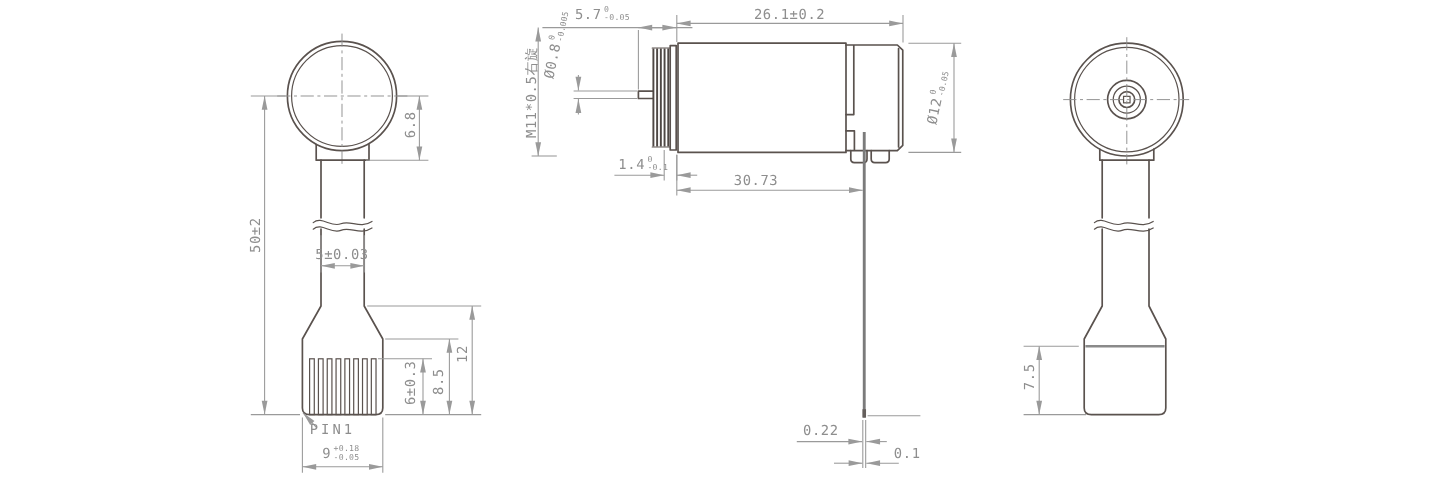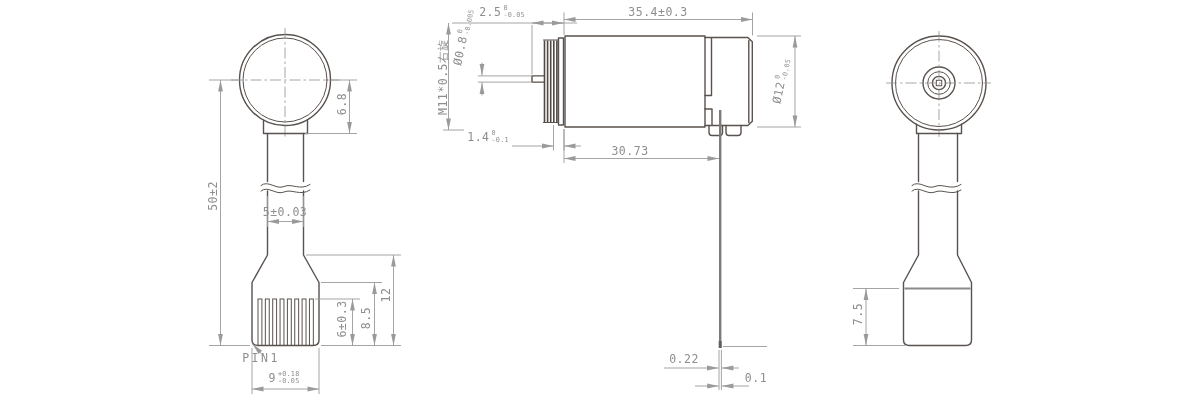--- a/index.html
+++ b/index.html
@@ -173,52 +173,52 @@
     </div>
 <div class="lbl rot" style="left:342px;top:319px">
       <span>6±0.3</span>
     </div>
 <div class="lbl rot" style="left:366px;top:318px">
       <span>8.5</span>
     </div>
 <div class="lbl rot" style="left:386px;top:295px">
       <span>12</span>
     </div>
-<div class="lbl" style="left:261px;top:358px;letter-spacing:2.5px">
+<div class="lbl" style="left:277px;top:358px;letter-spacing:2.5px">
       <span>PIN1</span>
     </div>
 <div class="lbl" style="left:284px;top:378px">
   <span>9</span>
   <span class="tol">
         <span>+0.18</span>
         <span>-0.05</span>
       </span>
 </div>
 
 <div class="lbl" style="left:502px;top:12px">
-  <span>2.5</span>
+  <span>5.7</span>
   <span class="tol">
         <span>0</span>
         <span>-0.05</span>
       </span>
 </div>
 <div class="lbl" style="left:658px;top:12px">
-      <span>35.4±0.3</span>
+      <span>26.1±0.2</span>
     </div>
 <div class="lbl rot" style="left:443px;top:77px">
       <span>M11*0.5右旋</span>
     </div>
 <div class="lbl rot78" style="left:463px;top:37px">
   <span>Ø0.8</span>
   <span class="tol">
         <span>0</span>
         <span>-0.005</span>
       </span>
 </div>
-<div class="lbl" style="left:488px;top:137px">
+<div class="lbl" style="left:536px;top:137px">
   <span>1.4</span>
   <span class="tol">
         <span>0</span>
         <span>-0.1</span>
       </span>
 </div>
 <div class="lbl" style="left:630px;top:151px">
       <span>30.73</span>
     </div>
 <div class="lbl rot78" style="left:781px;top:81px">

